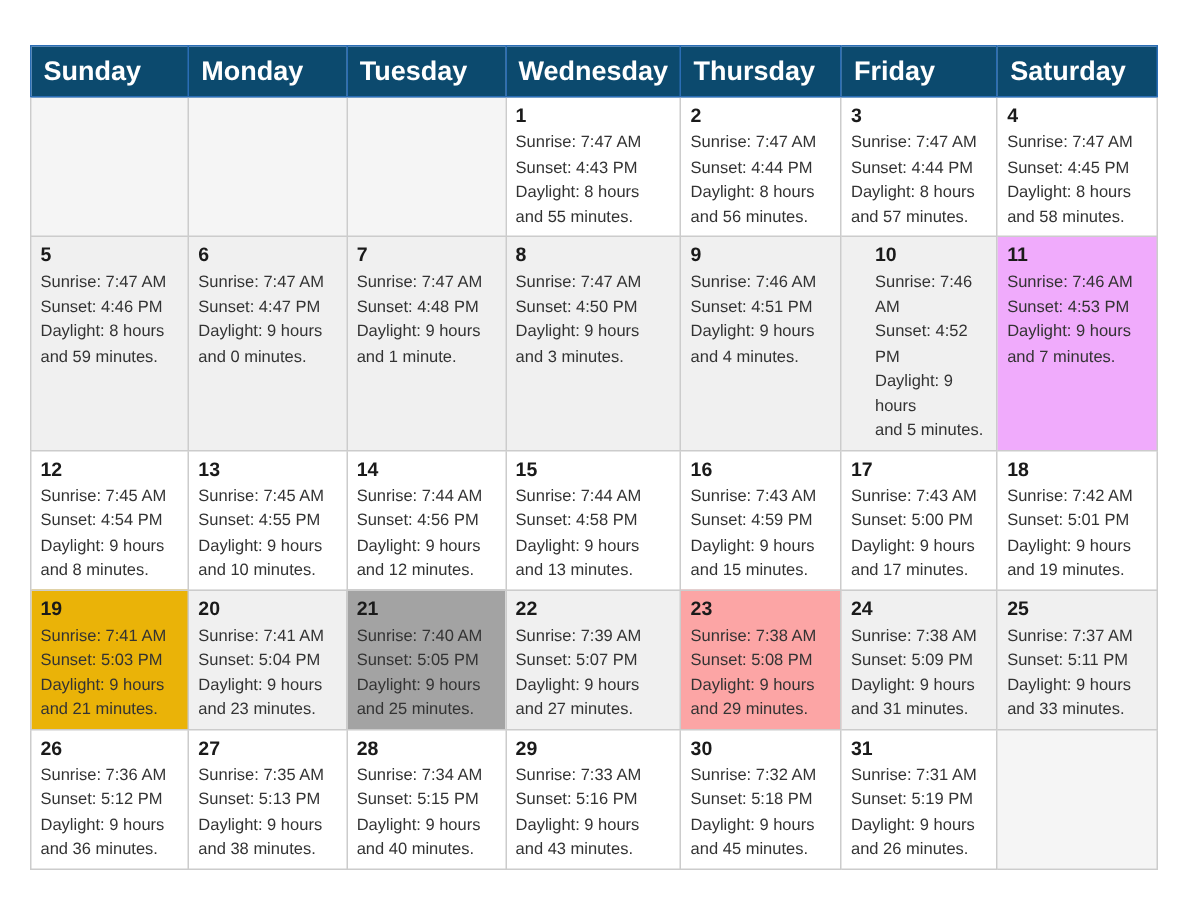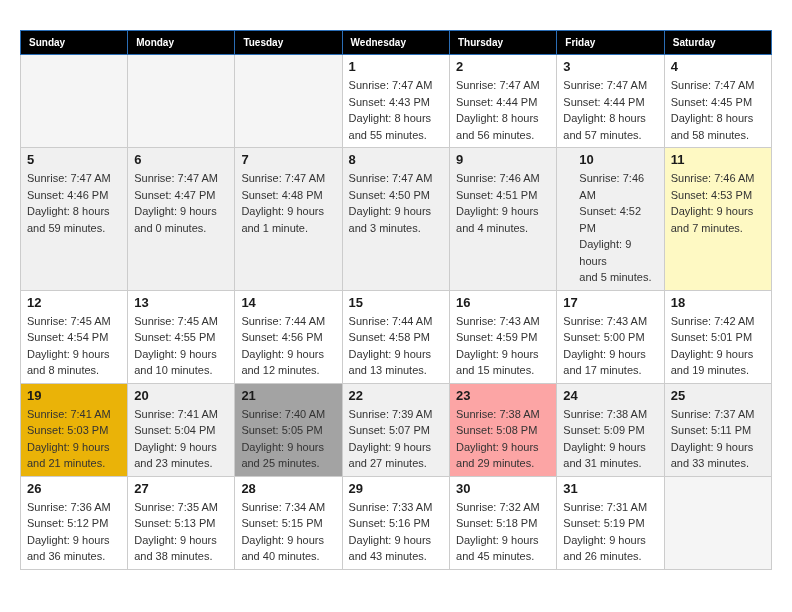--- a/index.html
+++ b/index.html
@@ -45,25 +45,25 @@
     .location-title {
       font-size: 16px;
       color: #444;
     }
     .calendar {
       width: 100%;
       border-collapse: collapse;
       font-size: 11px;
     }
     .calendar th {
-      background-color: #000000;
+      background-color: #0c4a6e;
       color: #fff;
       text-align: left;
       padding: 6px 8px;
-      font-size: 10px;
+      font-size: 18px;
       font-weight: bold;
       border: 1px solid #2a6db5;
     }
     .calendar td {
       border: 1px solid #ccc;
       vertical-align: top;
       padding: 4px 6px;
       width: 108px;
       min-height: 80px;
       background: #fff;
@@ -144,21 +144,21 @@
           <div class="day-info"><span>Sunrise: 7:47 AM</span><br><span>Sunset: 4:50 PM</span><br><span>Daylight: 9 hours</span><br><span>and 3 minutes.</span></div>
         </td>
         <td style="background: rgb(240, 240, 240);">
           <div class="day-number">9</div>
           <div class="day-info"><span>Sunrise: 7:46 AM</span><br><span>Sunset: 4:51 PM</span><br><span>Daylight: 9 hours</span><br><span>and 4 minutes.</span></div>
         </td>
         <td style="background: rgb(240, 240, 240); padding-left: 22px;">
           <div class="day-number">10</div>
           <div class="day-info"><span>Sunrise: 7:46 AM</span><br><span>Sunset: 4:52 PM</span><br><span>Daylight: 9 hours</span><br><span>and 5 minutes.</span></div>
         </td>
-        <td style="background: #fef9c3;">
+        <td style="background: #f0abfc;">
           <div class="day-number">11</div>
           <div class="day-info"><span>Sunrise: 7:46 AM</span><br><span>Sunset: 4:53 PM</span><br><span>Daylight: 9 hours</span><br><span>and 7 minutes.</span></div>
         </td>
       </tr>
       <tr>
         <td>
           <div class="day-number">12</div>
           <div class="day-info"><span>Sunrise: 7:45 AM</span><br><span>Sunset: 4:54 PM</span><br><span>Daylight: 9 hours</span><br><span>and 8 minutes.</span></div>
         </td>
         <td>

